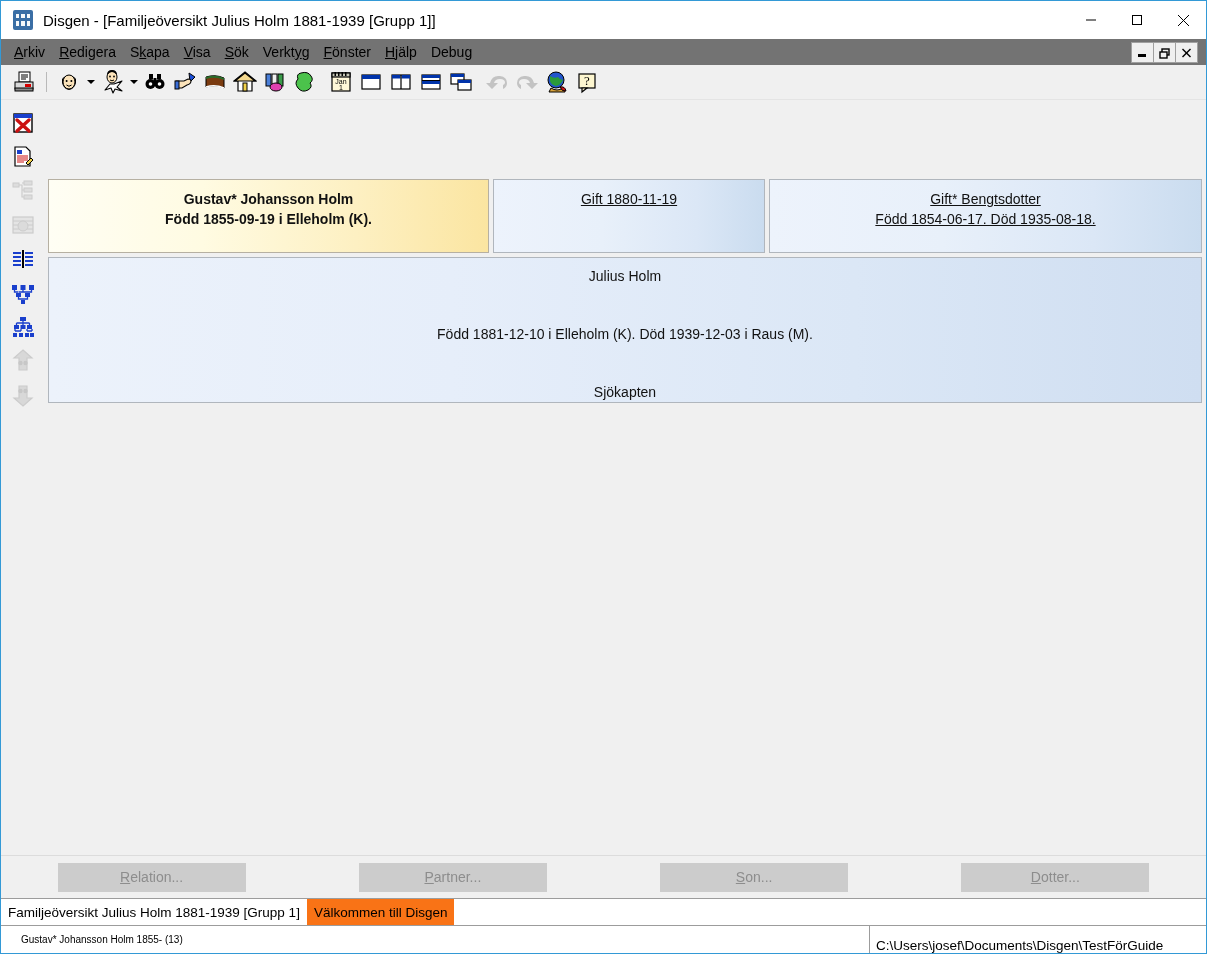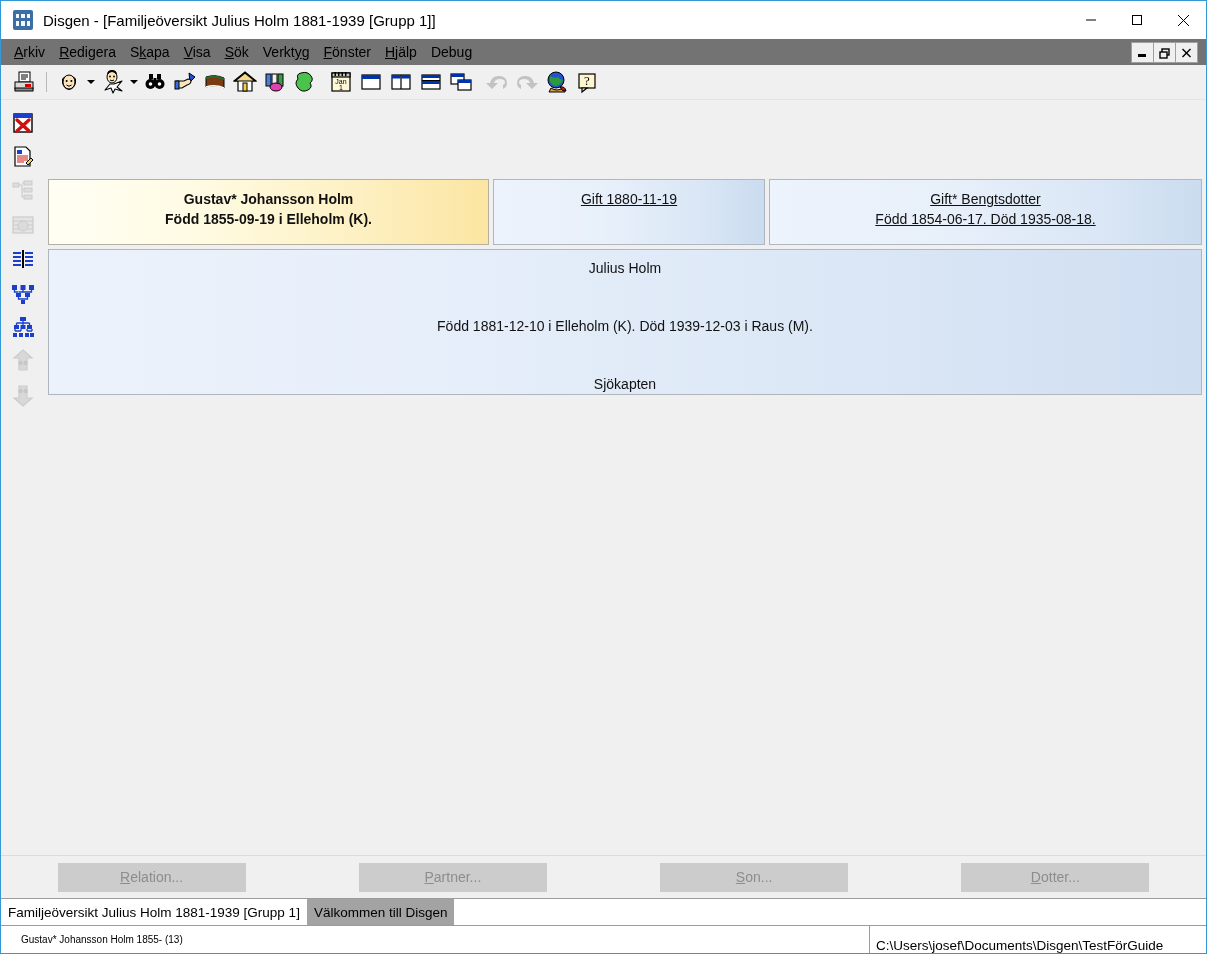--- a/index.html
+++ b/index.html
@@ -184,21 +184,21 @@
   
   .chart {
     position: absolute;
     left: 3px;
     top: 79px;
     right: 4px;
   }
   .row-parents {
     display: flex;
     gap: 4px;
-    height: 66px;
+    height: 74px;
   }
   .card {
     box-sizing: border-box;
     border: 1px solid #b5b5b0;
     border-right-color: #c8c8c2;
     border-bottom-color: #9a9a95;
     display: flex;
     flex-direction: column;
     align-items: center;
     justify-content: flex-start;
@@ -279,21 +279,21 @@
   }
   .tab {
     display: flex;
     align-items: center;
     padding: 0 7px;
     font-size: 13.5px;
     color: #000;
     white-space: nowrap;
   }
   .tab-active { background: #ffffff; }
-  .tab-inactive { background: #a3a3a3; }
+  .tab-inactive { background: #f97316; }
 
   
   .statusbar {
     height: 27px;
     background: #ffffff;
     border-top: 1px solid #9c9c9c;
     flex: none;
     display: flex;
     align-items: stretch;
   }

